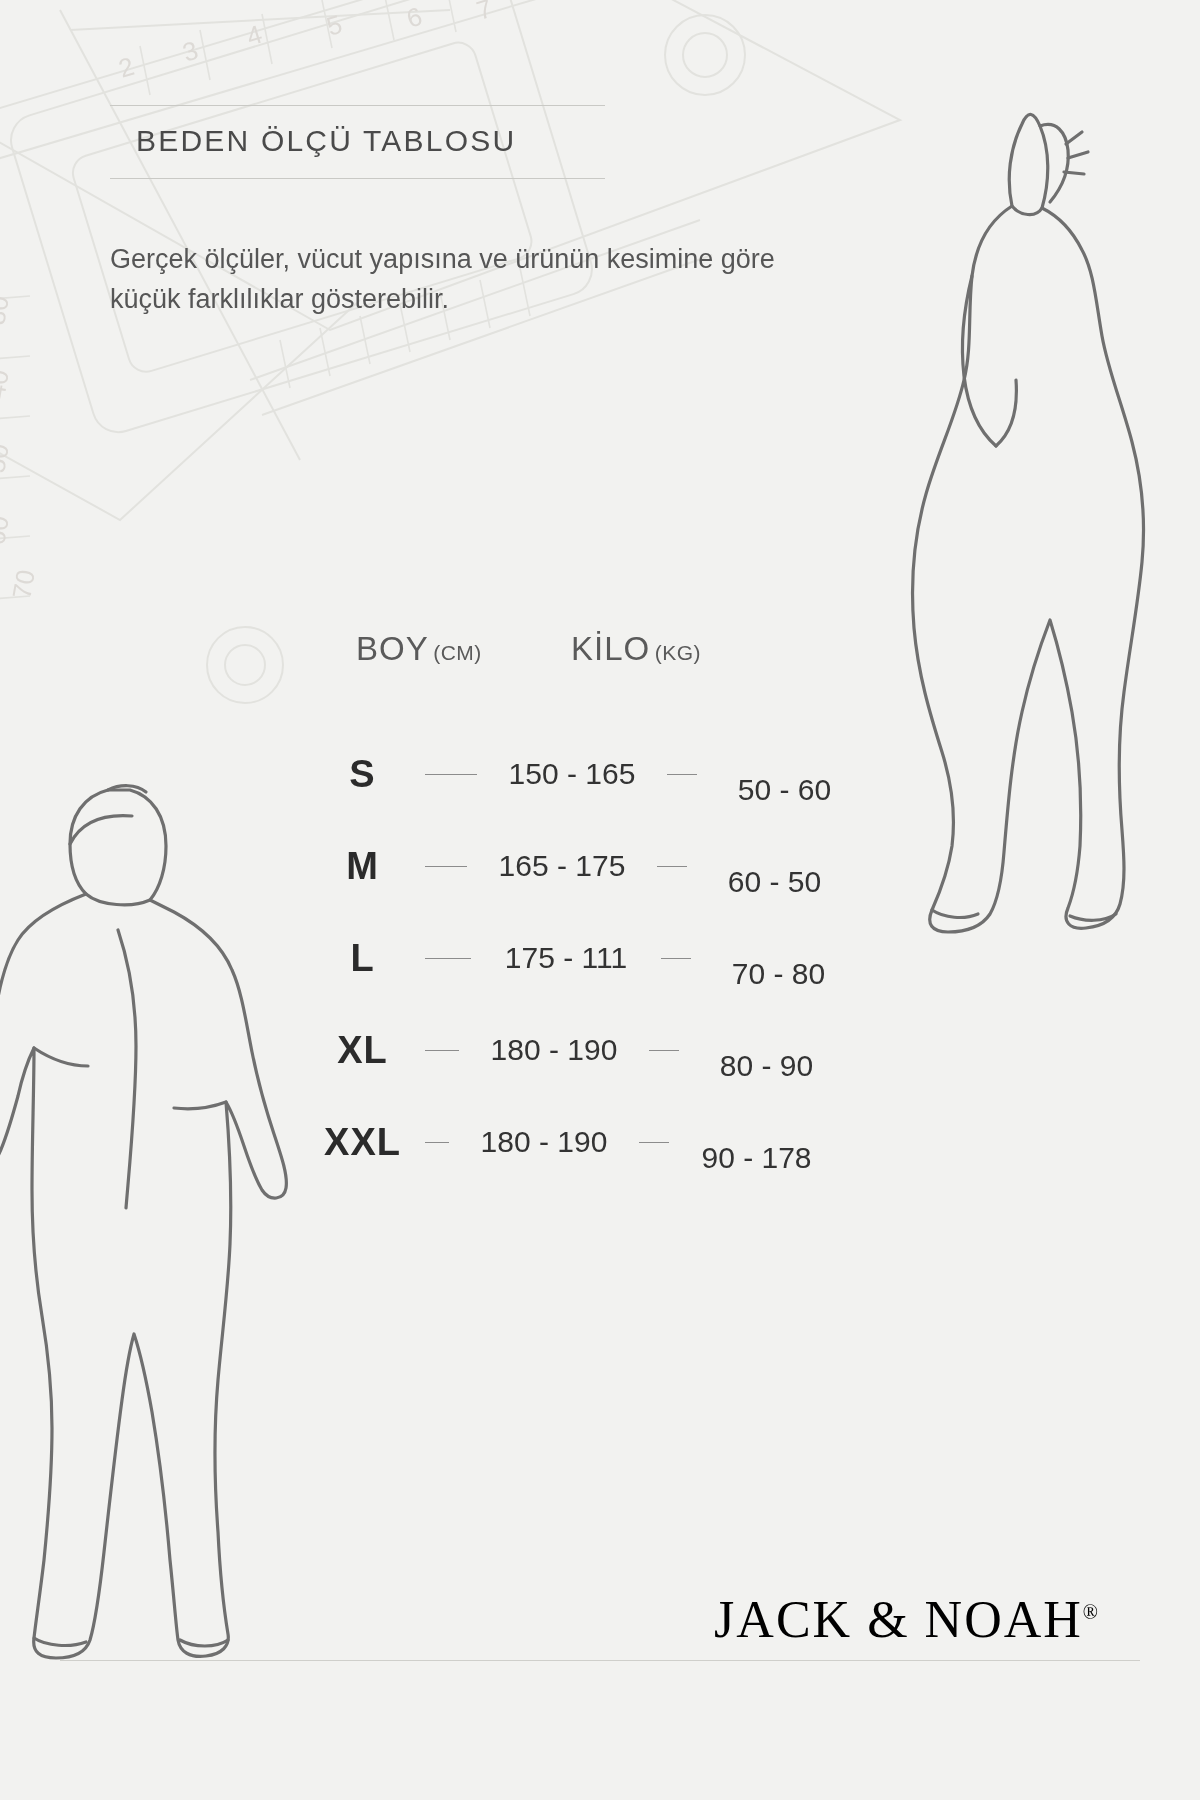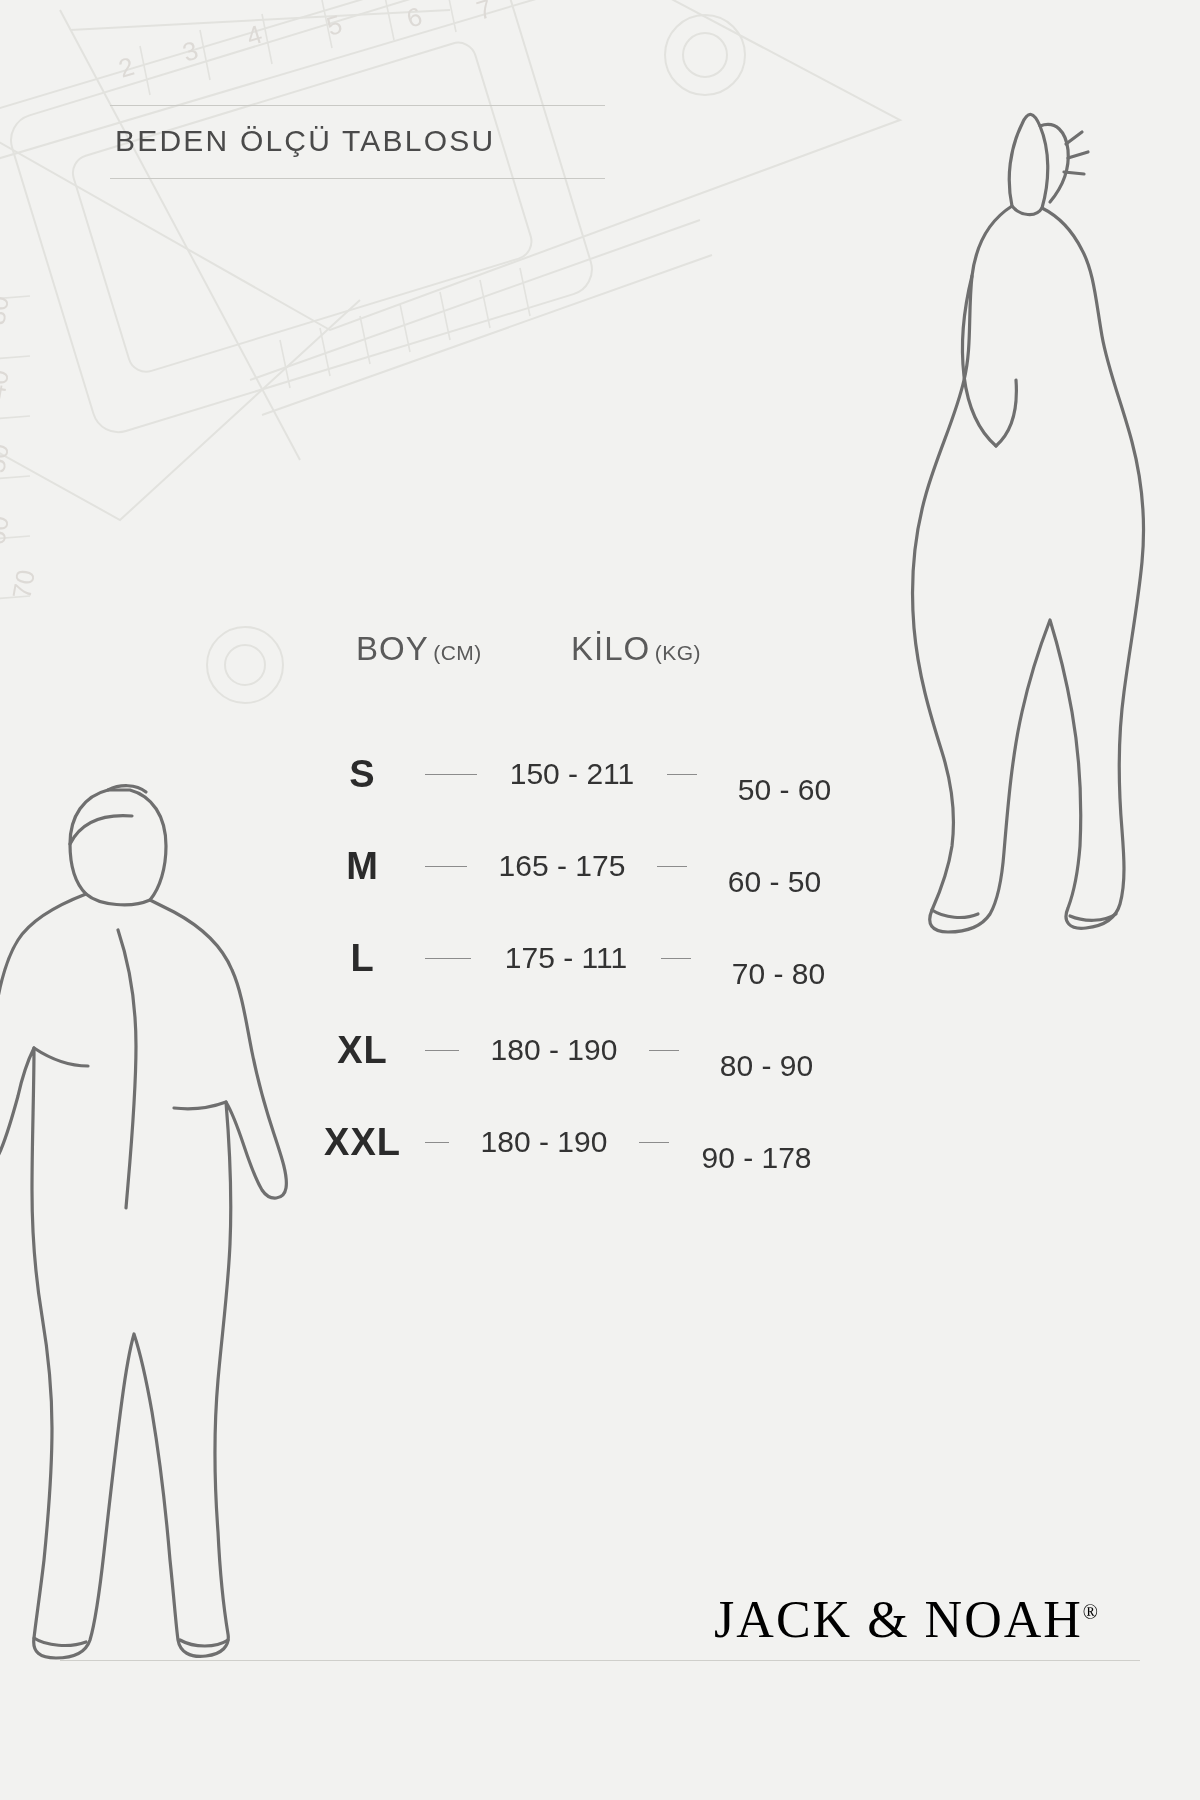--- a/index.html
+++ b/index.html
@@ -60,20 +60,21 @@
     height: 1px;
     background: #c9c9c5;
   }
   .header-title {
     font-size: 30px;
     letter-spacing: 2.2px;
     color: #4a4a4a;
     padding: 18px 0 20px 5px;
     font-weight: 400;
     white-space: nowrap;
+    margin-left: 21px;
   }
 
   
   .intro {
     position: absolute;
     left: 110px;
     top: 240px;
     width: 730px;
   }
   .intro p {
@@ -292,39 +293,40 @@
     </g>
   </svg>
 
   <div class="header-block">
     <div class="header-rule"></div>
     <div class="header-title">BEDEN ÖLÇÜ TABLOSU</div>
     <div class="header-rule"></div>
   </div>
 
   <div class="intro">
+    <p>Gerçek ölçüler, vücut yapısına ve ürünün kesimine göre küçük farklılıklar gösterebilir.</p>
   </div>
 
   <div class="table-wrap">
 
     <div class="table-head">
       <div class="col-head boy">
         <span class="main">BOY</span>
         <span class="unit">(CM)</span>
       </div>
       <div class="col-head kilo">
         <span class="main">KİLO</span>
         <span class="unit">(KG)</span>
       </div>
     </div>
 
     <div class="row s">
       <span class="size">S</span>
       <span class="dash dash-a"></span>
-      <span class="val boy">150 - 211</span>
+      <span class="val boy">150 - 165</span>
       <span class="dash dash-b"></span>
       <span class="val kilo">50 - 60</span>
     </div>
 
     <div class="row m">
       <span class="size">M</span>
       <span class="dash dash-a"></span>
       <span class="val boy">165 - 175</span>
       <span class="dash dash-b"></span>
       <span class="val kilo">60 - 50</span>

